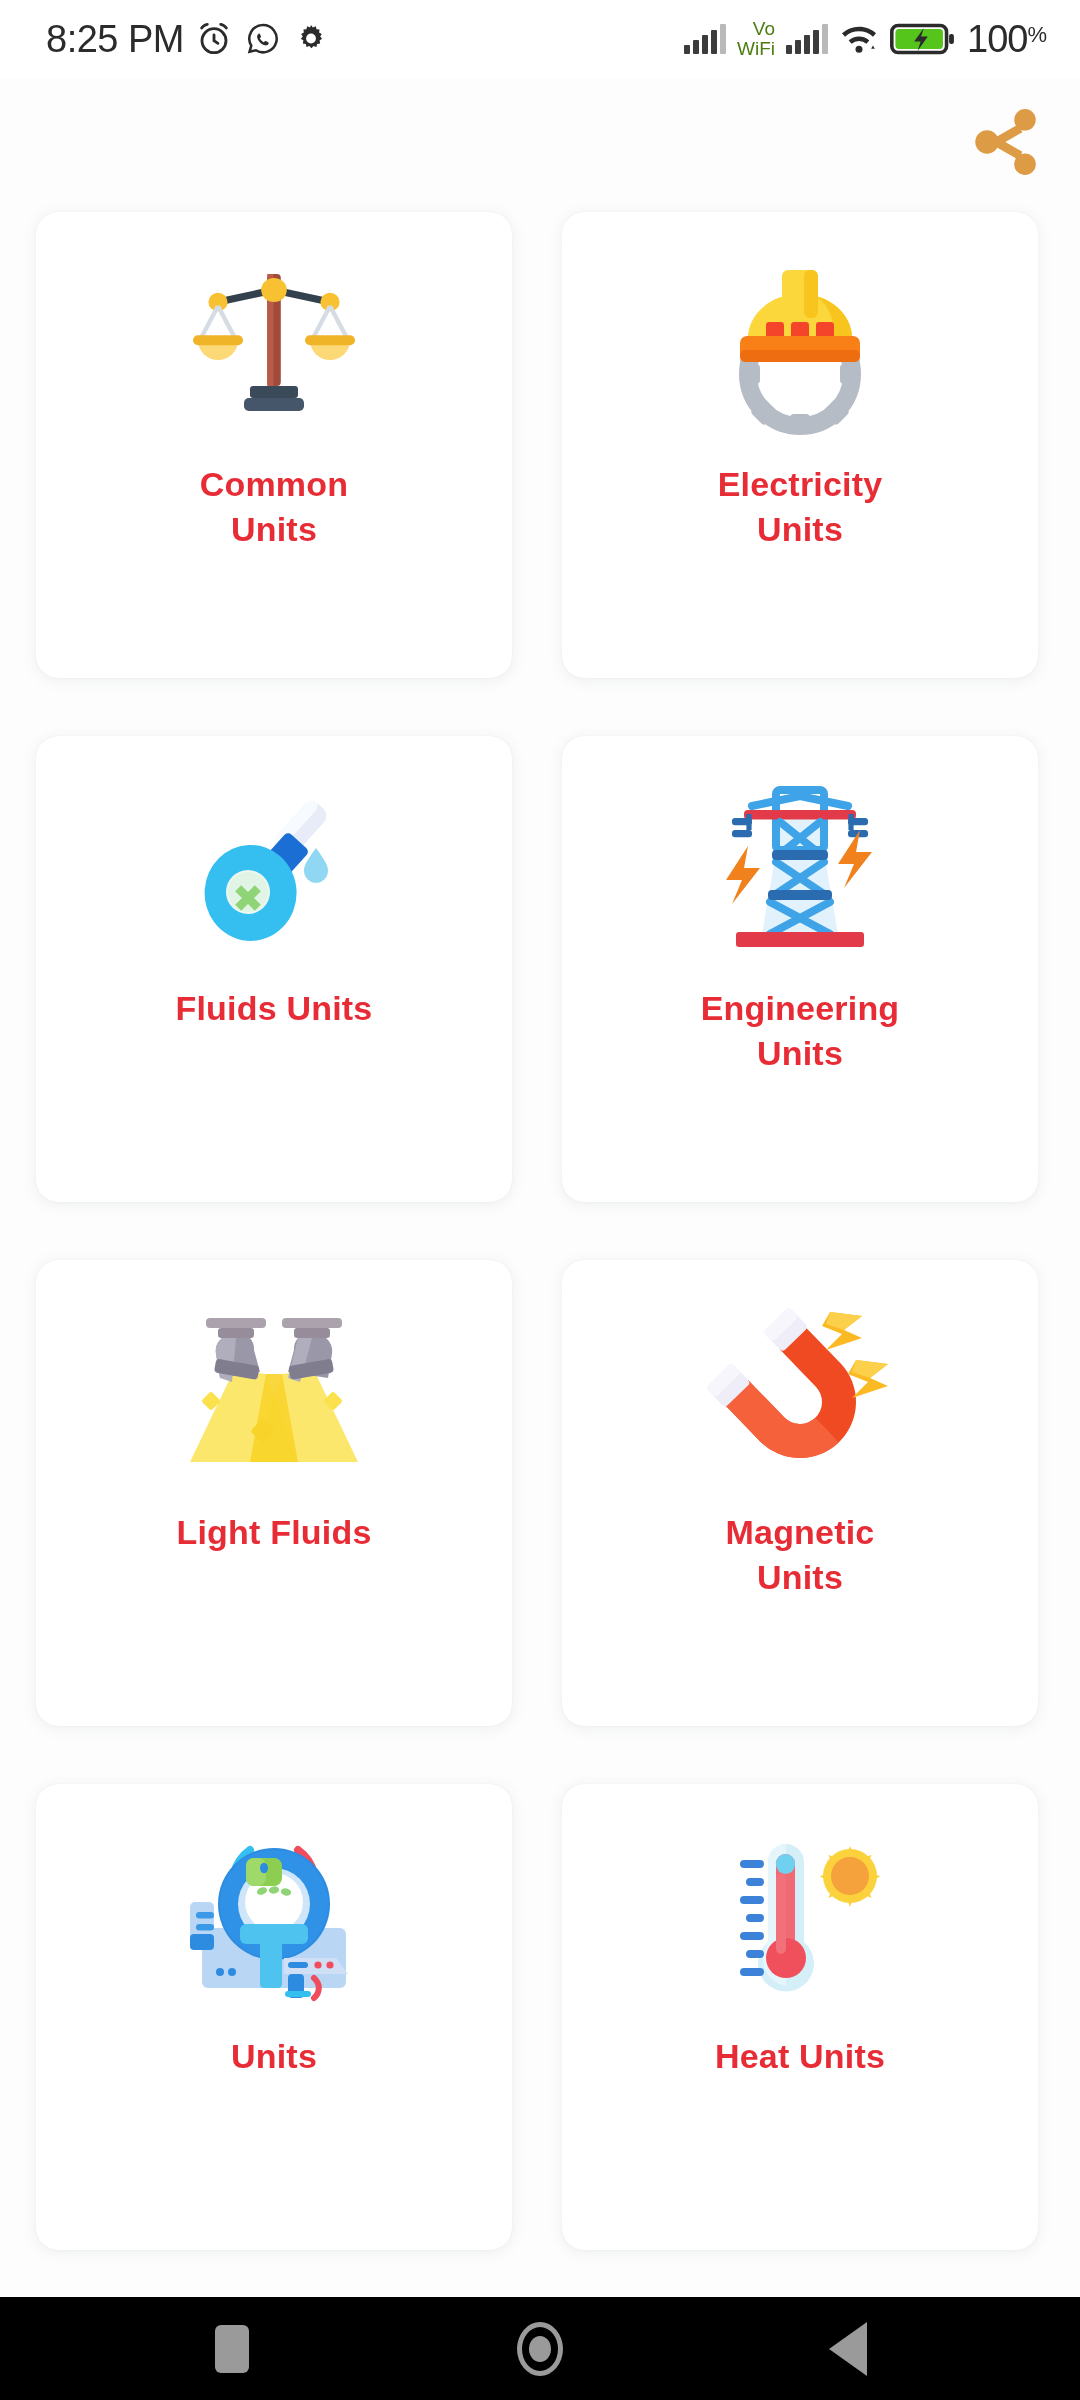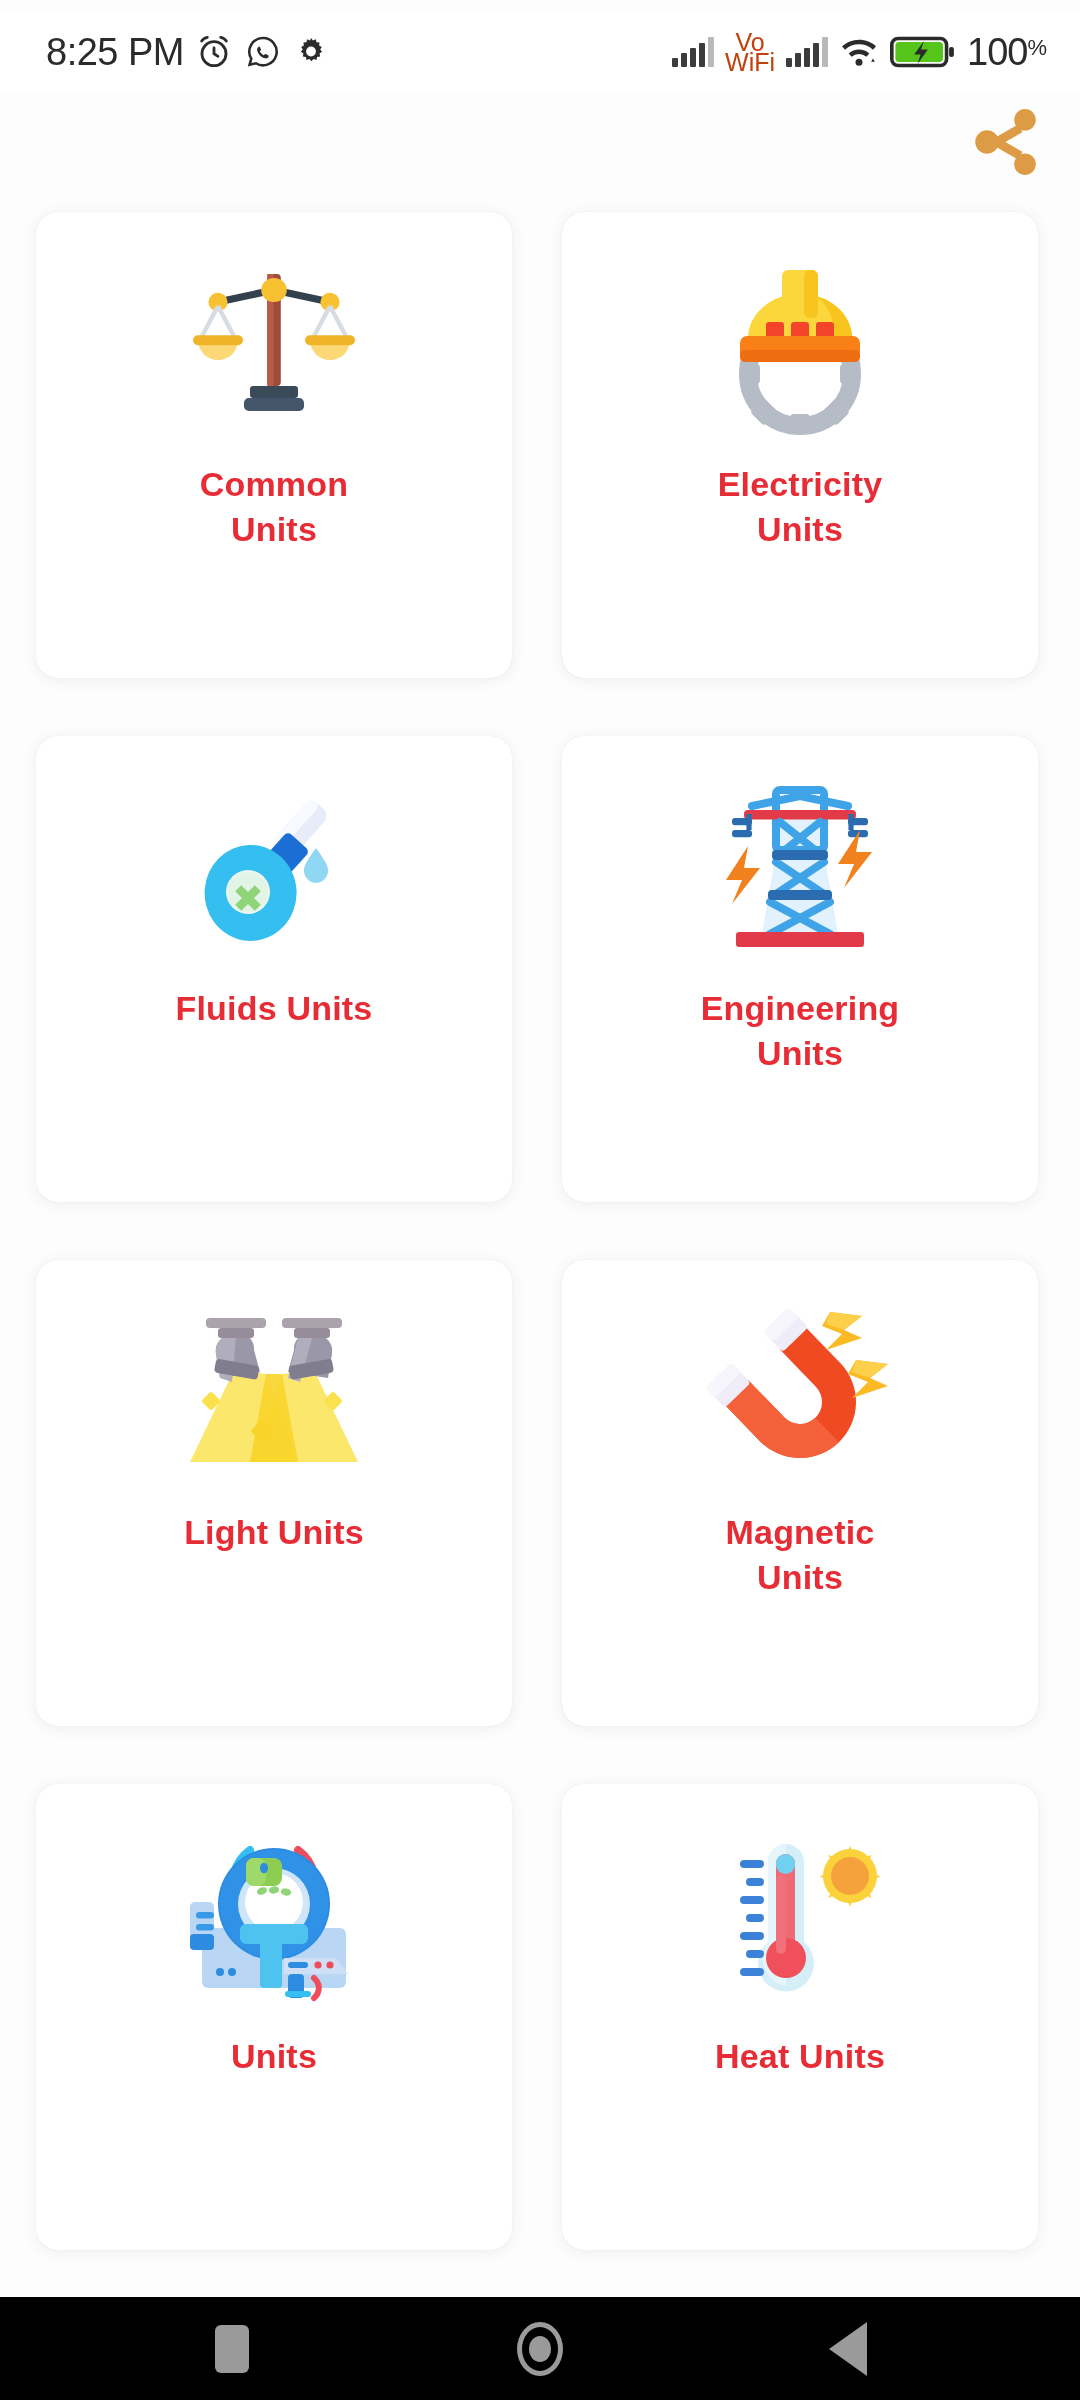--- a/index.html
+++ b/index.html
@@ -6,39 +6,39 @@
   html, body {
     width:1080px; height:2400px;
     background:#ffffff;
     font-family:"Liberation Sans", sans-serif;
     overflow:hidden;
   }
   .phone { position:relative; width:1080px; height:2400px; background:#fdfdfd; }
 
   
   .statusbar {
-    position:absolute; top:13px; left:0; width:1080px; height:78px;
+    position:absolute; top:0; left:0; width:1080px; height:78px;
     display:flex; align-items:center; justify-content:space-between;
     padding:0 34px 0 46px; background:#ffffff;
   }
   .sb-left { display:flex; align-items:center; gap:10px; }
   .sb-time { font-size:38px; color:#2b2b2b; letter-spacing:-0.5px; font-weight:400; }
   .sb-right { display:flex; align-items:center; gap:11px; }
   .ico { display:block; }
 
   
   .bars { display:flex; align-items:flex-end; gap:3px; height:30px; }
   .bars i { display:block; width:6px; background:#3c3c3c; border-radius:1px; }
   .bars i:nth-child(1){ height:9px; }
   .bars i:nth-child(2){ height:14px; }
   .bars i:nth-child(3){ height:19px; }
   .bars i:nth-child(4){ height:24px; }
   .bars i:nth-child(5){ height:30px; background:#b9b9b9; }
 
-  .vowifi { font-size:25px; line-height:20px; color:#c2410c; font-weight:500; text-align:center; }
+  .vowifi { font-size:19px; line-height:20px; color:#4d7c0f; font-weight:500; text-align:right; }
 
   .battpct { font-size:38px; color:#2b2b2b; letter-spacing:-1px; }
   .battpct sup { font-size:22px; vertical-align:top; position:relative; top:4px; }
 
   
   .sharebar { position:absolute; top:78px; left:0; width:1080px; height:128px; }
   .share-btn {
     position:absolute; right:28px; top:18px;
     width:92px; height:92px; display:flex; align-items:center; justify-content:center;
     cursor:pointer;
@@ -281,21 +281,21 @@
           <rect x="60" y="17" width="18" height="5" rx="1.6" fill="#978C9A"></rect>
           <path d="M62 22 h14 a10 9 0 0 1 3 8 l-2 12 -20 -3 3 -11 a10 9 0 0 1 2 -6z" fill="#9A98A8"></path>
           <path d="M62 22 h7 l-6 22 -6 -2 3 -12z" fill="#B0AEBC"></path>
           <rect x="57.5" y="34" width="22" height="7" rx="2" fill="#7F7D8E" transform="rotate(-10 69 37)"></rect>
           <rect x="15" y="50" width="7" height="7" rx="1.4" fill="#FBE24D" transform="rotate(45 18.5 53.5)"></rect>
           <rect x="76" y="50" width="7" height="7" rx="1.4" fill="#FBE24D" transform="rotate(45 79.5 53.5)"></rect>
           <rect x="40" y="64" width="9" height="9" rx="1.6" fill="#F8D42A" transform="rotate(45 44.5 68.5)"></rect>
         </svg>
       </div>
       <div class="card-label">
-        <div>Light Units</div>
+        <div>Light Fluids</div>
       </div>
     </div>
 
     <div class="card">
       <div class="card-icon">
         <svg width="200" height="200" viewBox="0 0 100 100">
           <g transform="rotate(-44 50 54)">
             <path d="M22 28 v26 a28 28 0 0 0 56 0 v-26 h-17 v26 a11 11 0 0 1 -22 0 v-26z" fill="#F04A23"></path>
             <path d="M22 28 v26 a28 28 0 0 0 28 28 v-17 a11 11 0 0 1 -11 -11 v-26z" fill="#F4613B"></path>
             <rect x="21" y="16" width="18" height="14" rx="2" fill="#EFEDF8"></rect>

